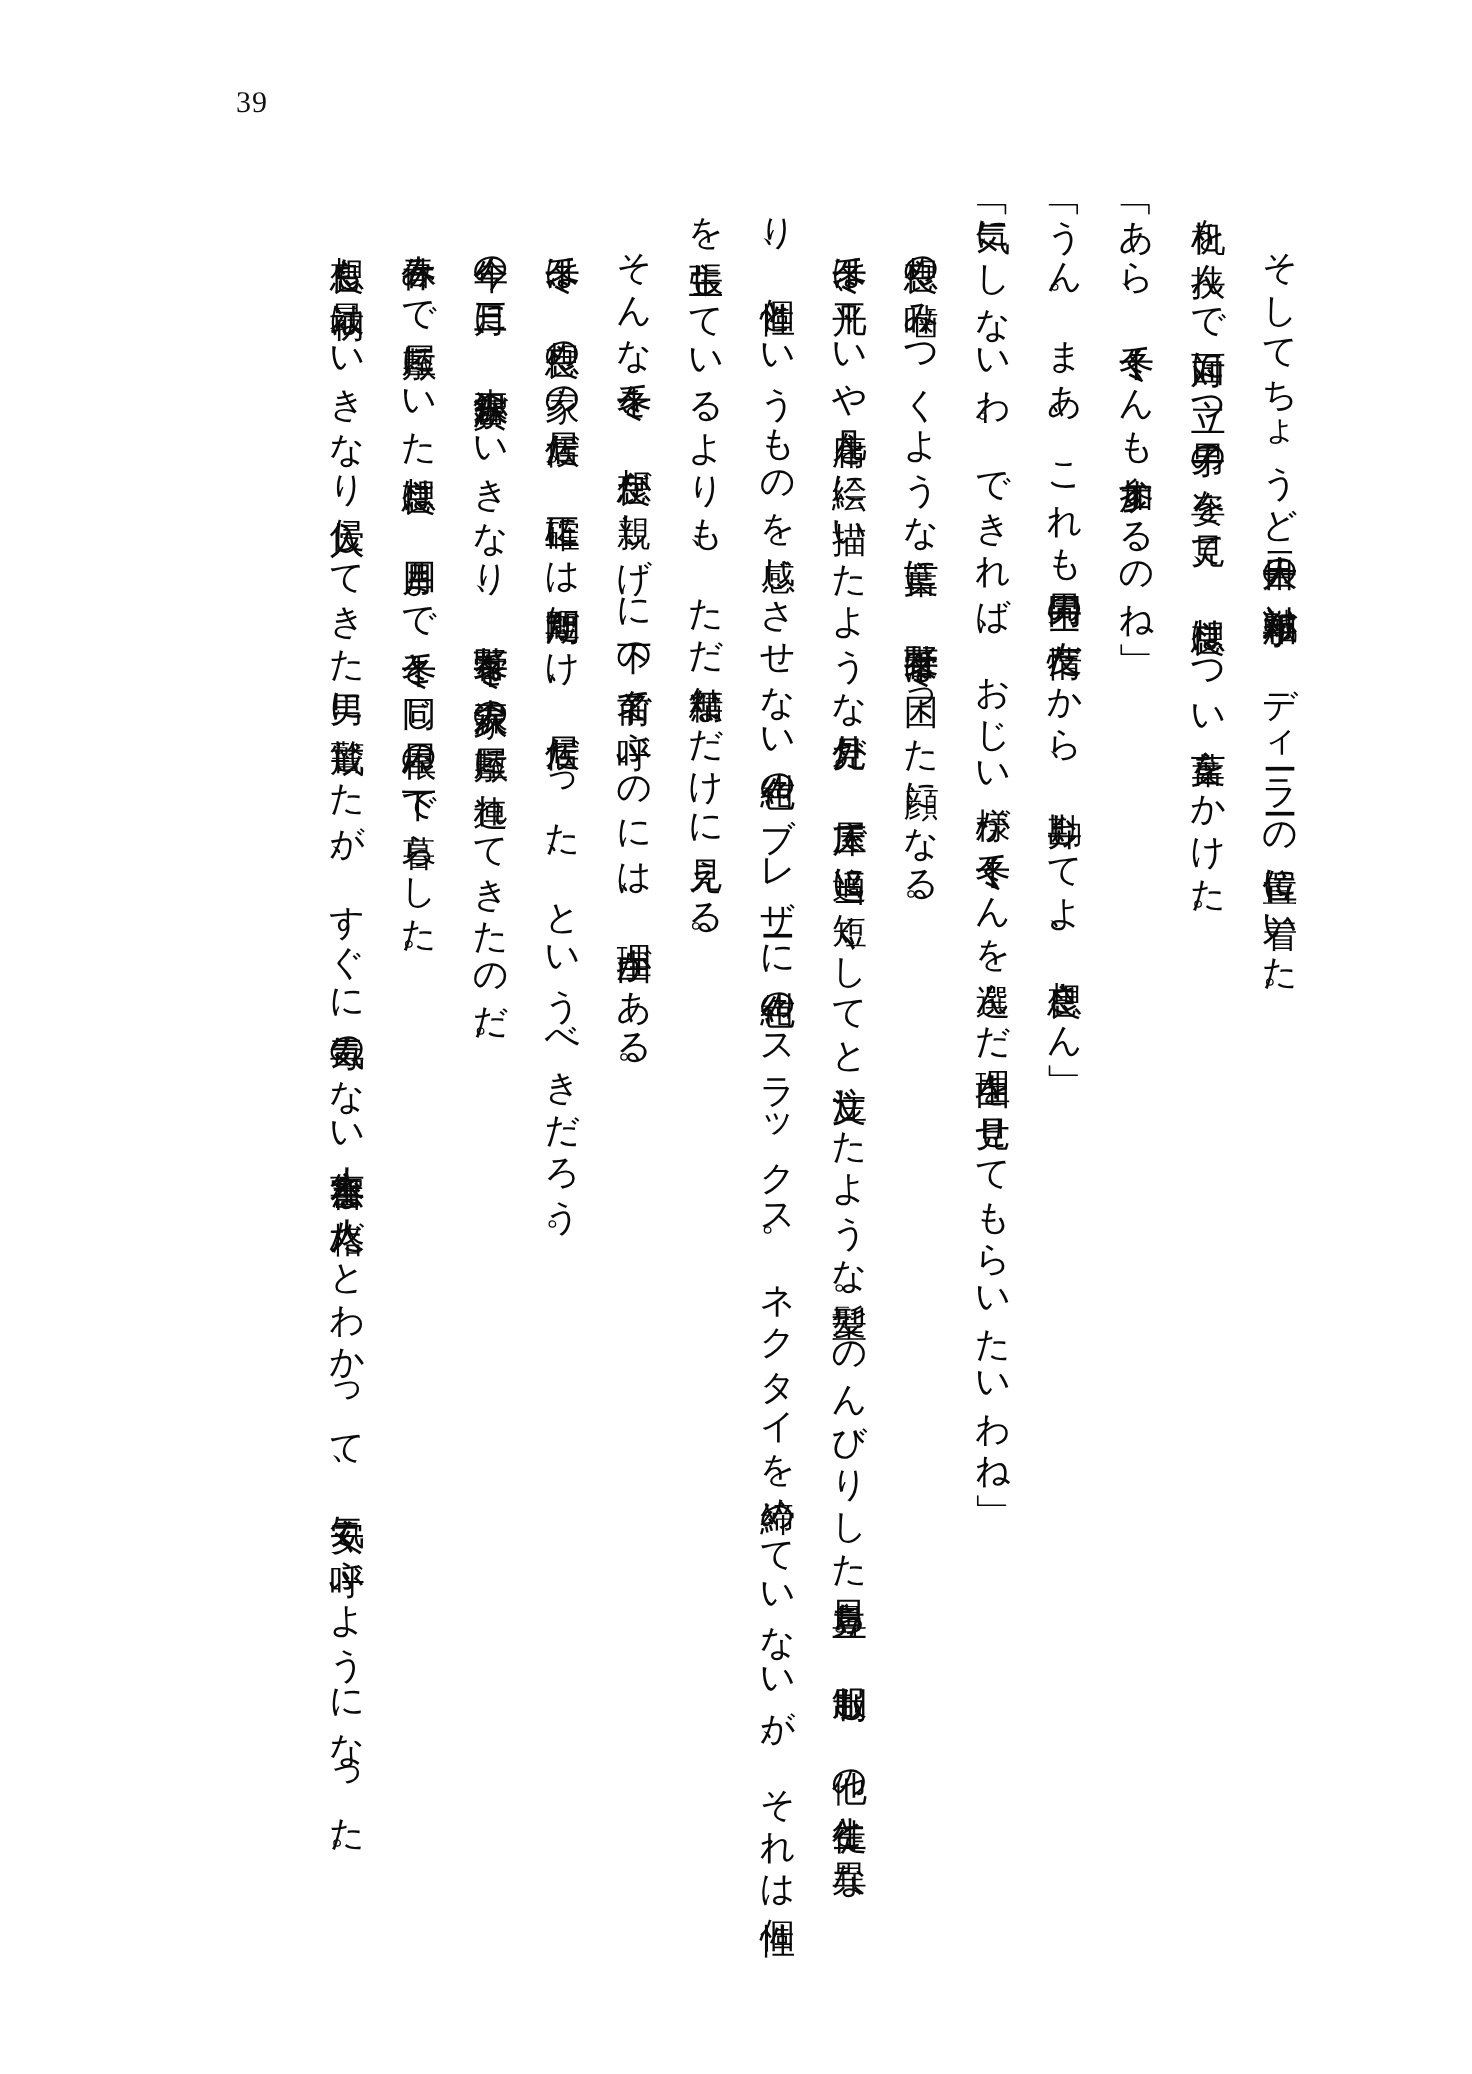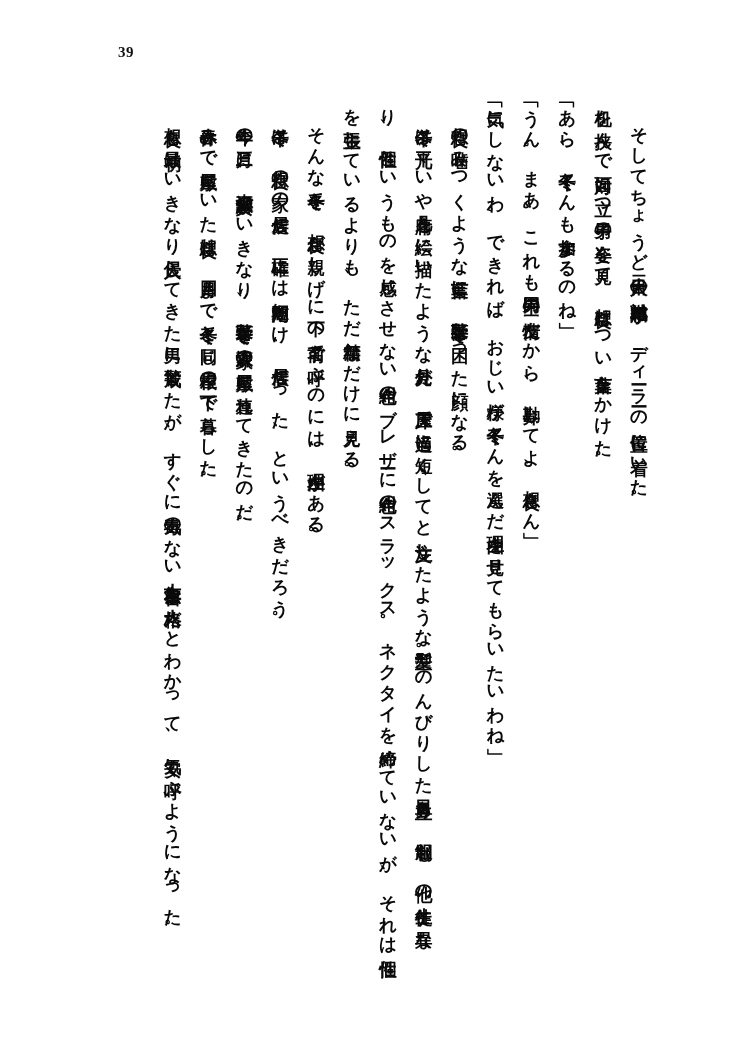--- a/index.html
+++ b/index.html
@@ -13,21 +13,20 @@
     overflow: hidden;
     font-family: "Liberation Serif", "DejaVu Serif", serif;
     color: #000000;
   }
 
   .page {
     position: relative;
     width: 736px;
     height: 1037px;
     background: #ffffff;
-    font-weight: bold;
   }
 
   .page-number {
     position: absolute;
     top: 44px;
     left: 118px;
     font-size: 15px;
     letter-spacing: 0.5px;
     color: #111;
     font-family: "Liberation Serif", "DejaVu Serif", serif;

